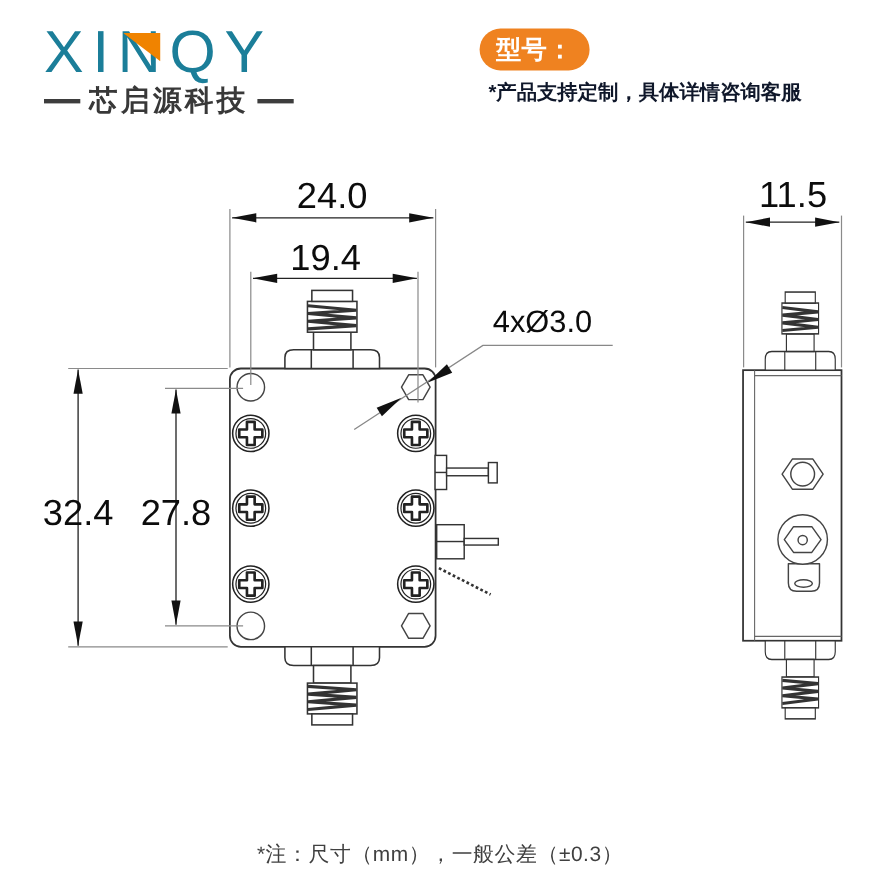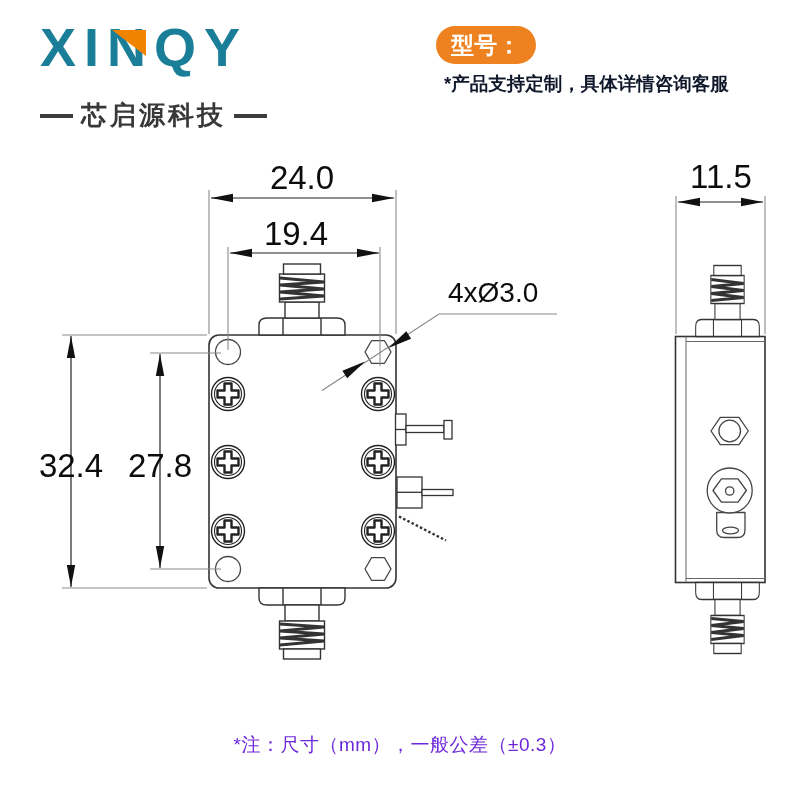--- a/index.html
+++ b/index.html
@@ -2,35 +2,35 @@
 <html><head>
 <meta charset="utf-8">
 <style>
   html,body{margin:0;padding:0}
   body{
     width:800px;height:800px;position:relative;overflow:hidden;
     background:#ffffff;font-family:"Liberation Sans",sans-serif;
   }
   
   .logo{position:absolute;left:40px;top:20px;width:230px}
-  .brand{font-size:54px;font-weight:700;color:#1B7E99;letter-spacing:8px;line-height:1.0;position:relative;z-index:1}
+  .brand{font-size:54px;font-weight:400;color:#1B7E99;letter-spacing:8px;line-height:1.0;position:relative;z-index:1}
   .brand-tri{position:absolute;left:72px;top:10px;width:34px;height:26px;background:#F08300;
     clip-path:polygon(0 0,100% 0,100% 100%);z-index:2}
-  .logo-sub{display:flex;align-items:center;gap:8px;margin-top:24px}
+  .logo-sub{display:flex;align-items:center;gap:8px;margin-top:0}
   .logo-dash{width:33px;height:4px;background:#3d3d3d}
   .logo-sub-text{font-size:26px;font-weight:700;color:#383838;letter-spacing:3px;white-space:nowrap}
   
   .badge{position:absolute;left:436px;top:26px;height:38px;background:#EF8220;border-radius:19px;
     color:#fff;display:flex;align-items:center;justify-content:center;padding:0 15px;
     font-size:23px;font-weight:700;white-space:nowrap;letter-spacing:.2px}
   .custom-note{position:absolute;left:444px;top:71px;width:352px;text-align:left;
     font-size:18.5px;font-weight:700;color:#0f172a;white-space:nowrap}
   
-  .footer-note{position:absolute;left:0;top:732px;width:800px;text-align:center;
-    font-size:19px;color:#6d28d9;letter-spacing:.5px}
+  .footer-note{position:absolute;left:0;top:764px;width:800px;text-align:center;
+    font-size:19px;color:#404040;letter-spacing:.5px}
   
   svg.drawing{position:absolute;left:0;top:0}
   svg text{font-family:"Liberation Sans",sans-serif}
   .dim-text{font-size:33px;fill:#0c0c0c}
   .callout-text{font-size:28px;fill:#0c0c0c}
 </style>
 </head>
 <body>
 
 <div class="logo">

